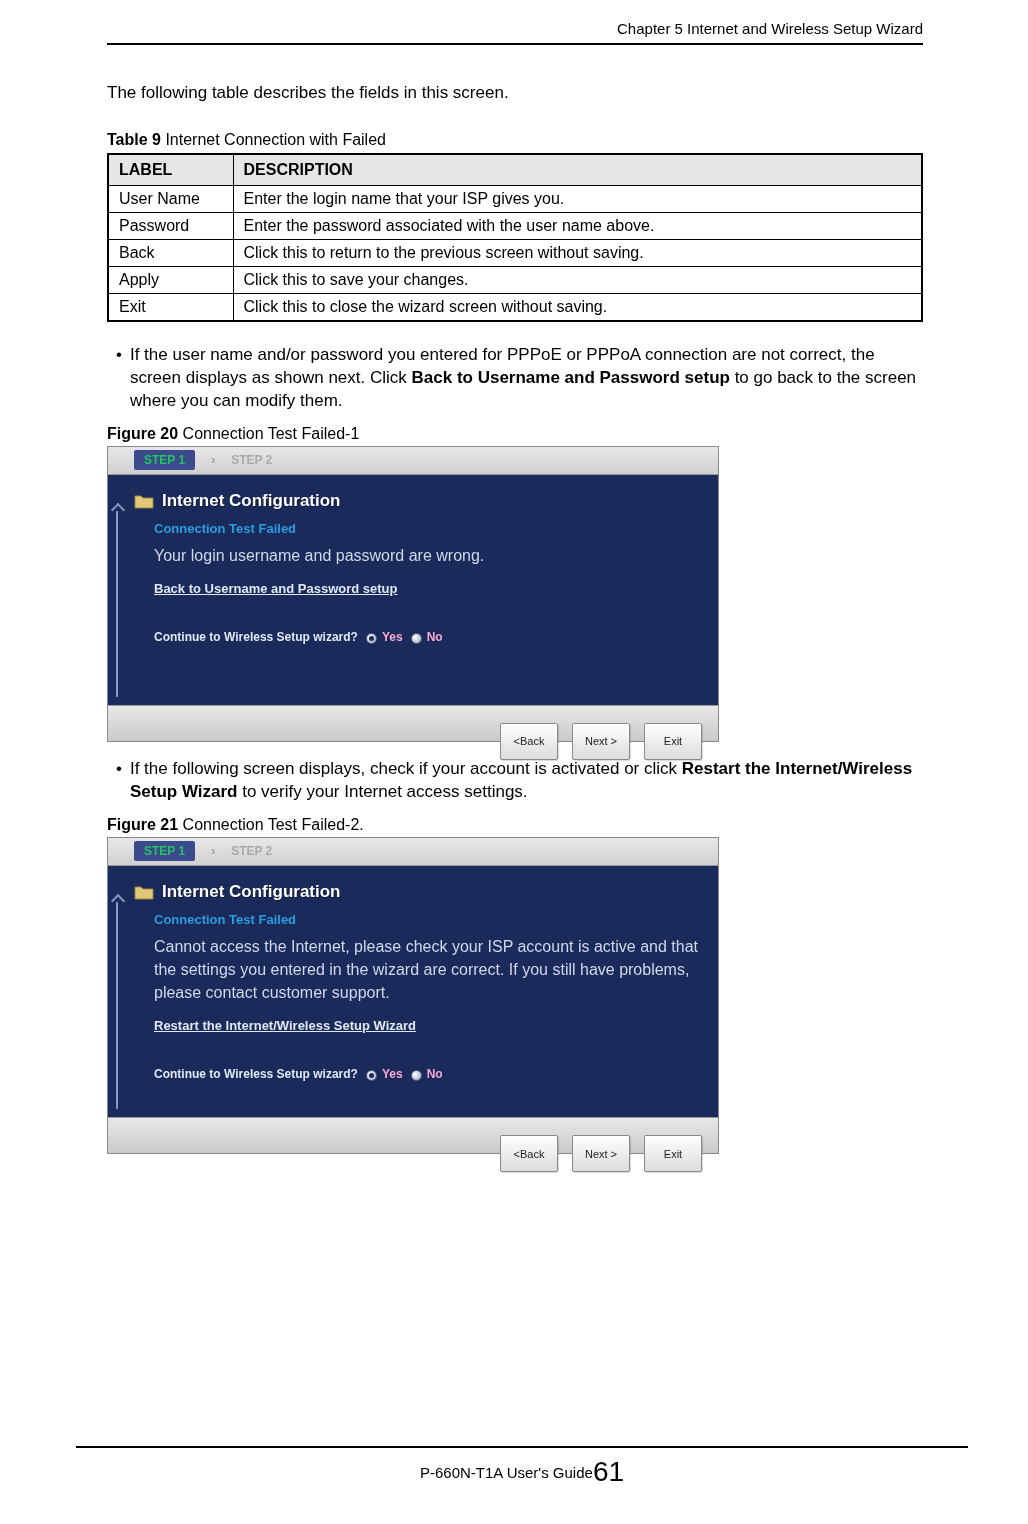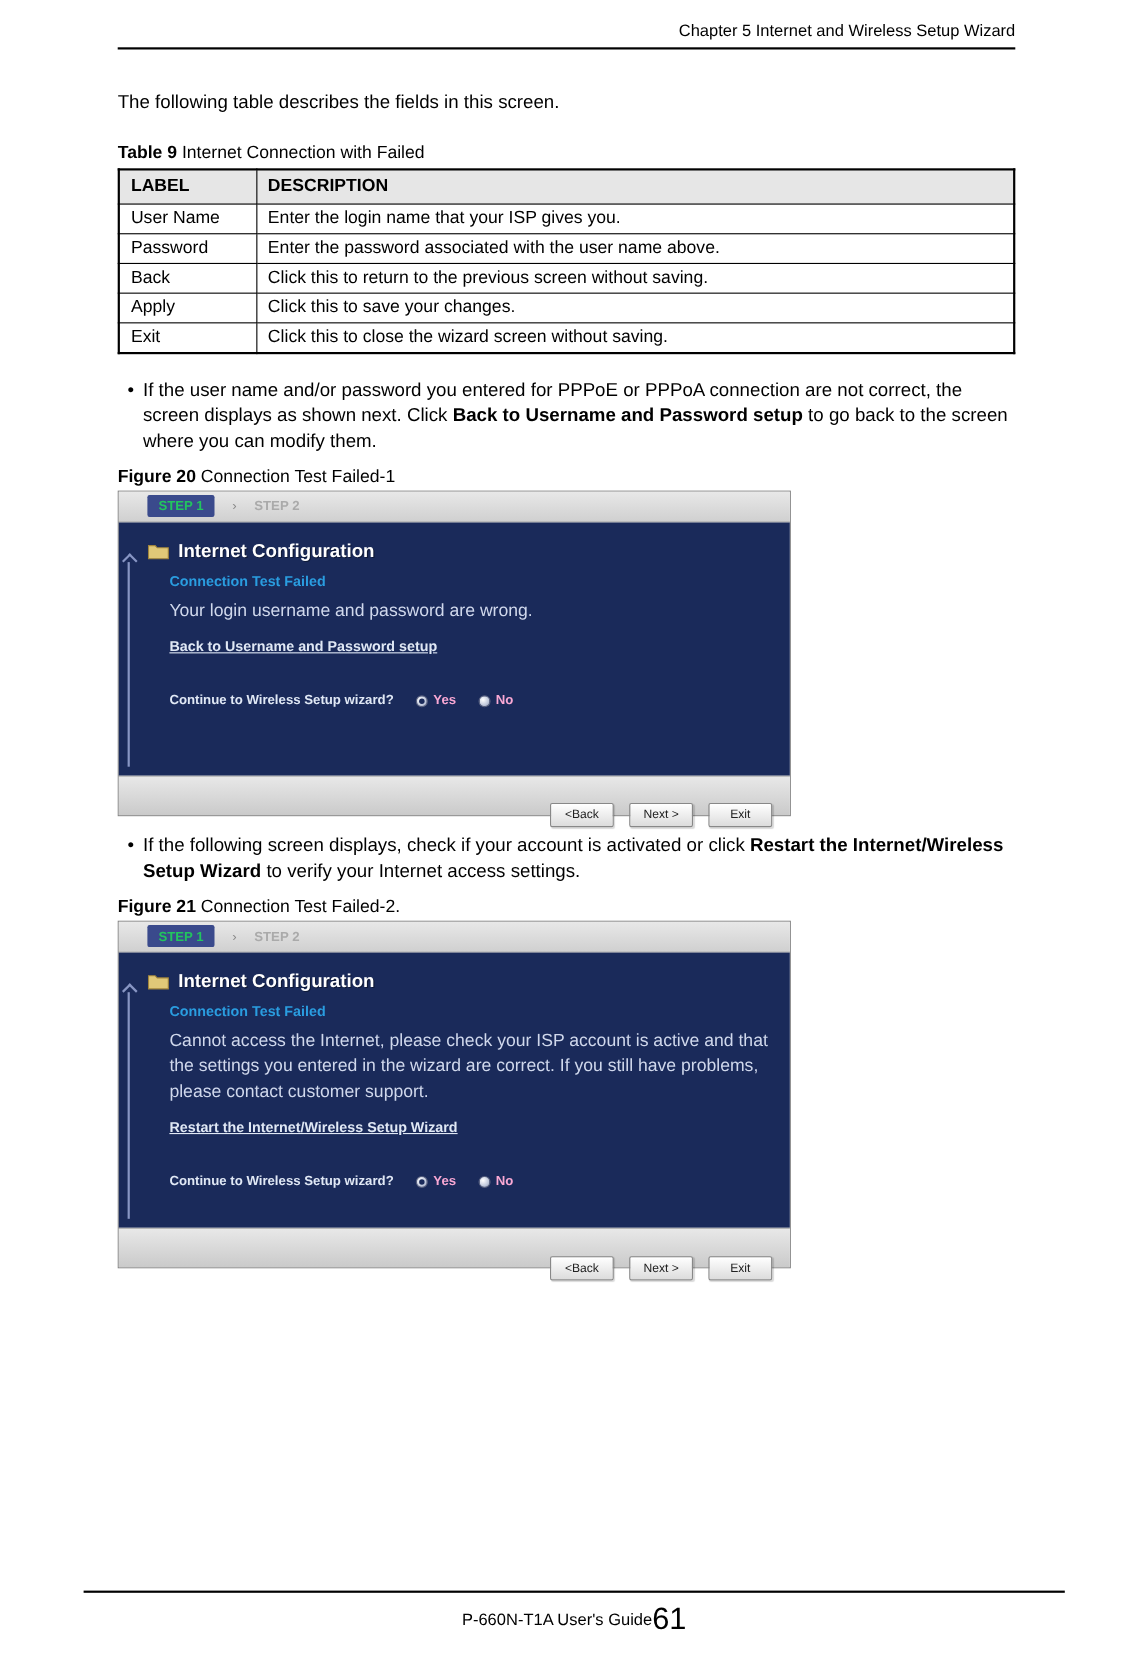--- a/index.html
+++ b/index.html
@@ -136,21 +136,21 @@
       color: #e0e8f5;
       font-size: 13px;
       text-decoration: underline;
       font-weight: bold;
       display: inline-block;
       margin-bottom: 30px;
     }
     .wizard-continue-row {
       display: flex;
       align-items: center;
-      gap: 20px;
+      gap: 8px;
       margin-top: 4px;
     }
     .wizard-continue-row .q {
       color: #e0e8f5;
       font-size: 12px;
       font-weight: bold;
     }
     .radio-opt {
       display: inline-flex;
       align-items: flex-end;
@@ -178,21 +178,21 @@
       background: linear-gradient(to bottom, #e8e8e8, #cacaca);
       border-top: 1px solid #999;
       display: flex;
       justify-content: flex-end;
       align-items: center;
       gap: 14px;
       padding-right: 16px;
     }
     .wizard-btn {
       min-width: 58px;
-      height: 22px;
+      height: 37px;
       background: linear-gradient(to bottom, #fff, #dcdcdc);
       border: 1px solid #888;
       border-radius: 2px;
       box-shadow: inset 0 1px 0 #fff, 1px 1px 1px rgba(0,0,0,0.15);
       font-size: 11px;
       color: #222;
       display: inline-flex;
       align-items: center;
       justify-content: center;
       padding: 0 8px;

